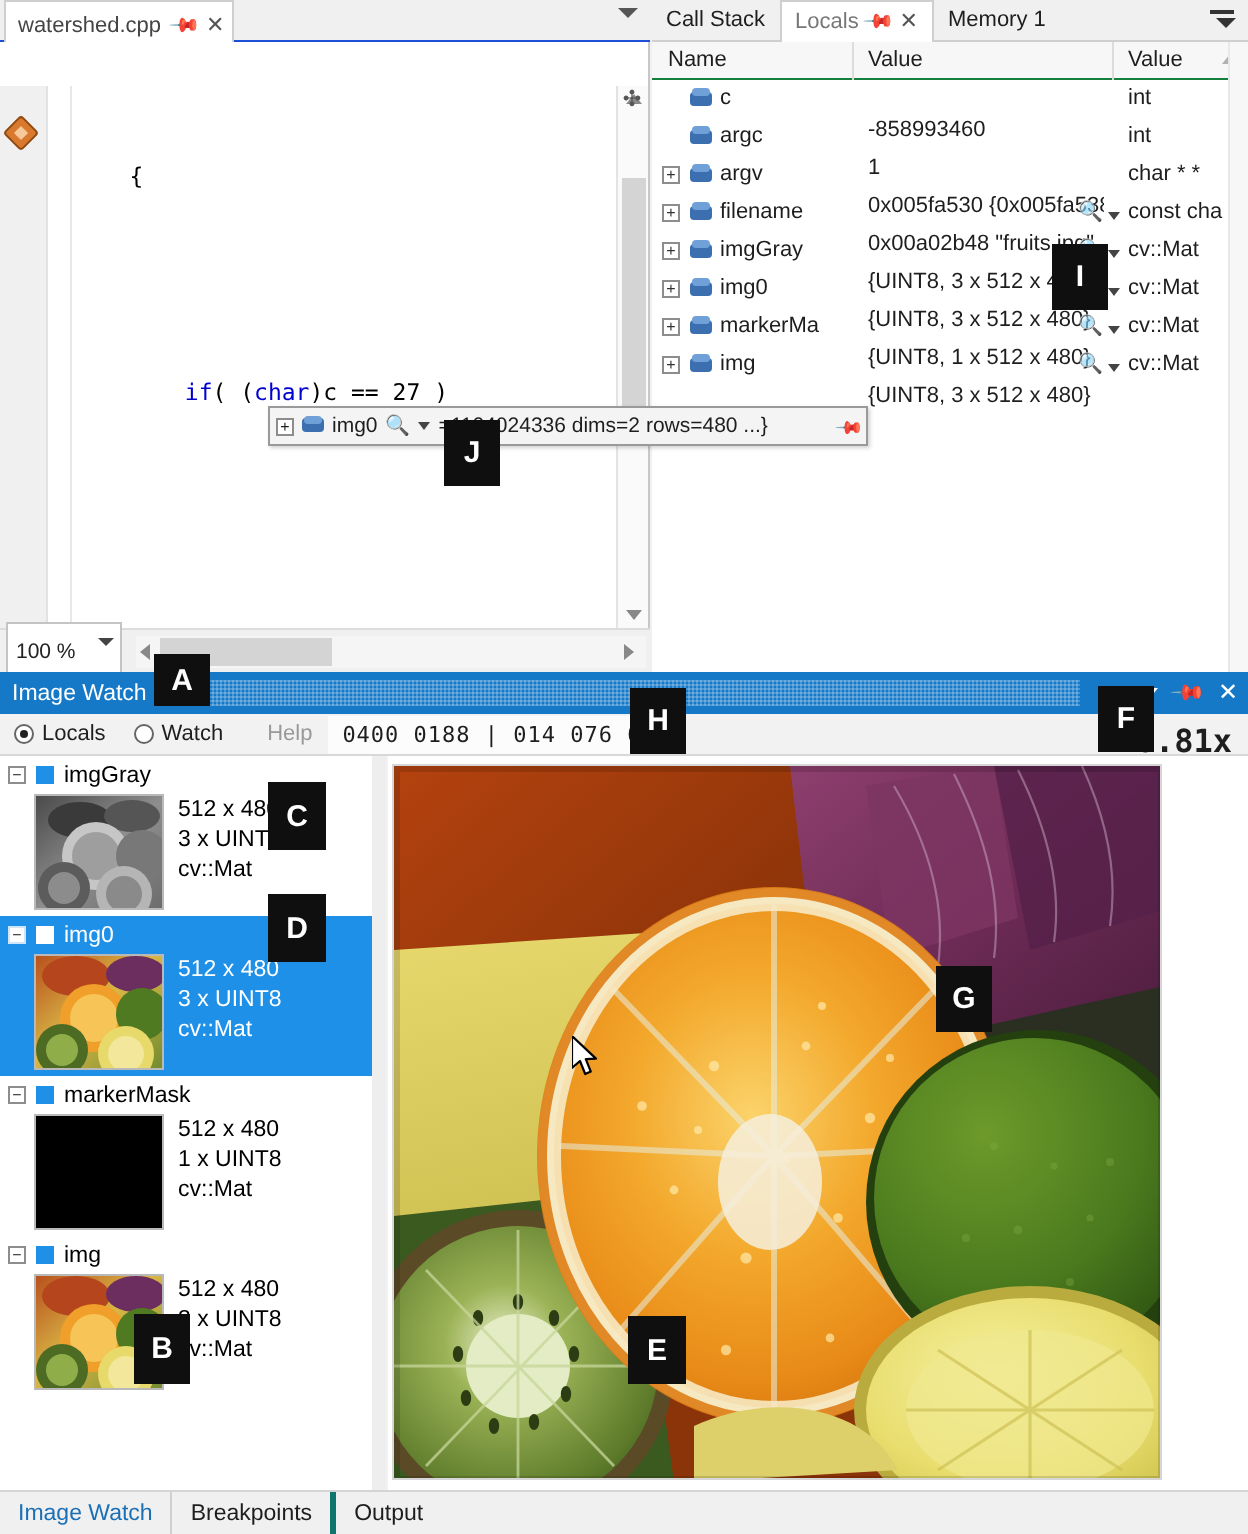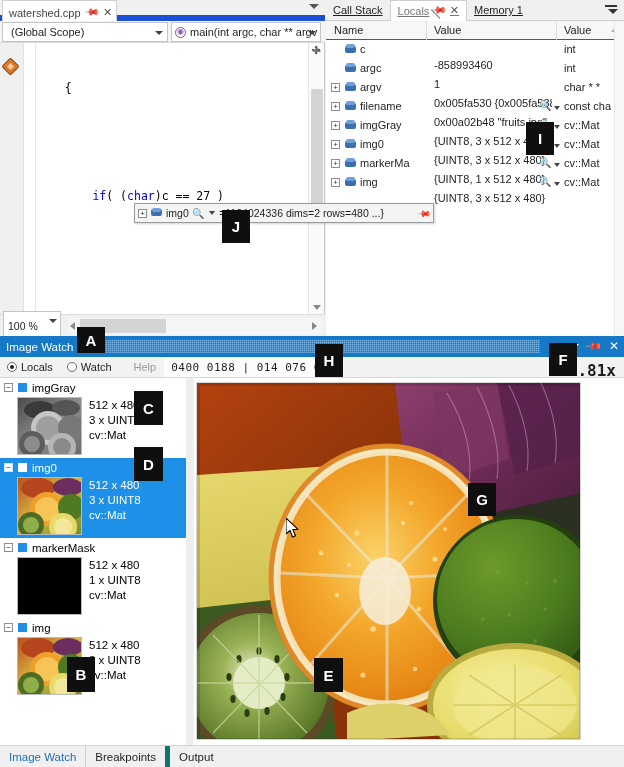--- a/index.html
+++ b/index.html
@@ -13,21 +13,21 @@
   }
   #root { position: relative; width: 624px; height: 767px; background:#f0f0f0; }
 
   
   .top-area { position:absolute; left:0; top:0; width:624px; height:336px; }
 
   
   .editor-pane { position:absolute; left:0; top:0; width:325px; height:336px;
                  background:#ffffff; border-right:1px solid #c8c8c8; }
   .ed-tabrow { position:absolute; left:0; top:0; width:325px; height:21px;
-               background:#f0f0f0; border-bottom:6px solid #1d4ed8; }
+               background:#f0f0f0; border-bottom:1px solid #1d4ed8; }
   .ed-tab { position:absolute; left:2px; top:0px; height:21px; background:#ffffff;
             border:1px solid #cfcfcf; border-bottom:none; padding:3px 4px 0 6px;
             display:flex; align-items:center; gap:5px; color:#1e1e1e; font-size:11px; }
   .ed-tab .tabtitle { color:#444; }
   .pin-glyph { font-size:10px; color:#666; transform:rotate(45deg); display:inline-block; }
   .x-glyph { font-size:11px; color:#555; font-family:"Liberation Sans",sans-serif; }
   .ed-tabrow-caret { position:absolute; right:6px; top:4px; width:0;height:0;
         border-left:5px solid transparent;border-right:5px solid transparent;border-top:5px solid #555; }
 
   .ed-navbar { position:absolute; left:0; top:21px; width:325px; height:22px;
@@ -80,21 +80,21 @@
         border-top:4px solid transparent;border-bottom:4px solid transparent;border-right:5px solid #888; }
   .hs-right { position:absolute; right:8px; top:7px; width:0;height:0;
         border-top:4px solid transparent;border-bottom:4px solid transparent;border-left:5px solid #888; }
   .hs-thumb { position:absolute; left:80px; top:4px; width:86px; height:14px; background:#d4d4d4; }
 
   
   .debug-pane { position:absolute; left:326px; top:0; width:298px; height:336px; background:#ffffff; }
   .dbg-tabrow { position:absolute; left:0; top:0; width:298px; height:21px; background:#f0f0f0;
                 border-bottom:1px solid #cfcfcf; display:flex; align-items:center; }
   .dbg-tab { height:21px; padding:0 7px; display:flex; align-items:center; gap:4px;
-             font-size:11px; color:#333;text-decoration:underline; }
+             font-size:11px; color:#333; }
   .dbg-tab.active { background:#ffffff; border:1px solid #cfcfcf; border-bottom:none; color:#777; }
   .dbg-tab.plain { color:#1e1e1e; }
   .dbg-tabrow-caret { position:absolute; right:6px; top:5px; color:#333; font-size:11px; }
   .dbg-tabrow-caret .bar{ width:12px;height:2px;background:#333;margin-bottom:2px;}
   .dbg-tabrow-caret .tri{ width:0;height:0;margin-left:3px;
         border-left:5px solid transparent;border-right:5px solid transparent;border-top:5px solid #333; }
 
   .dbg-hdr { position:absolute; left:0; top:21px; width:298px; height:19px;
              background:#f7f7f7; border-bottom:1px solid #15803d; font-size:11px; color:#1e1e1e; }
   .dbg-hdr .col { position:absolute; top:3px; }
@@ -175,51 +175,40 @@
   .callout { position:absolute; background:#0f0f0f; color:#ffffff; font-weight:bold;
              font-size:15px; display:flex; align-items:center; justify-content:center;
              font-family:"Liberation Sans", sans-serif; z-index:80; letter-spacing:0; }
 
   
   .bottom-tabs { position:absolute; left:0; bottom:0; width:624px; height:22px;
                  background:#f0f0f0; border-top:1px solid #d4d4d4;
                  display:flex; align-items:center; font-size:11.5px; }
   .btab { height:22px; padding:0 9px; display:flex; align-items:center; color:#1e1e1e; }
   .btab.active { color:#1a6fb5; border-right:1px solid #d0d0d0; }
-  .btab.plain { border-right:5px solid #0f766e;justify-content:center; }
+  .btab.plain { border-right:3px solid #0f766e;justify-content:center; }
 </style>
 </head>
 <body>
 
 <div id="root">
 
   <div class="top-area">
 
     <div class="editor-pane">
 
       <div class="ed-tabrow">
         <div class="ed-tab">
           <span class="tabtitle">watershed.cpp</span>
           <span class="pin-glyph">📌</span>
           <span class="x-glyph">✕</span>
         </div>
         <div class="ed-tabrow-caret"></div>
       </div>
 
-      <div class="ed-navbar">
-        <div class="combo scope">
-          <span>(Global Scope)</span>
-          <span class="caret"></span>
-        </div>
-        <div class="combo func">
-          <span class="func-icon">◉</span>
-          <span>main(int argc, char ** argv</span>
-          <span class="caret"></span>
-        </div>
-      </div>
 
       <div class="ed-gutter">
         <div class="bp-glyph"></div>
       </div>
       <div class="ed-gutter2"></div>
 
       <div class="code-area">
         <div>    {</div>
         <div>&nbsp;</div>
         <div>        <span class="kw">if</span>( (<span class="kw">char</span>)c == <span class="num">27</span> )</div>

